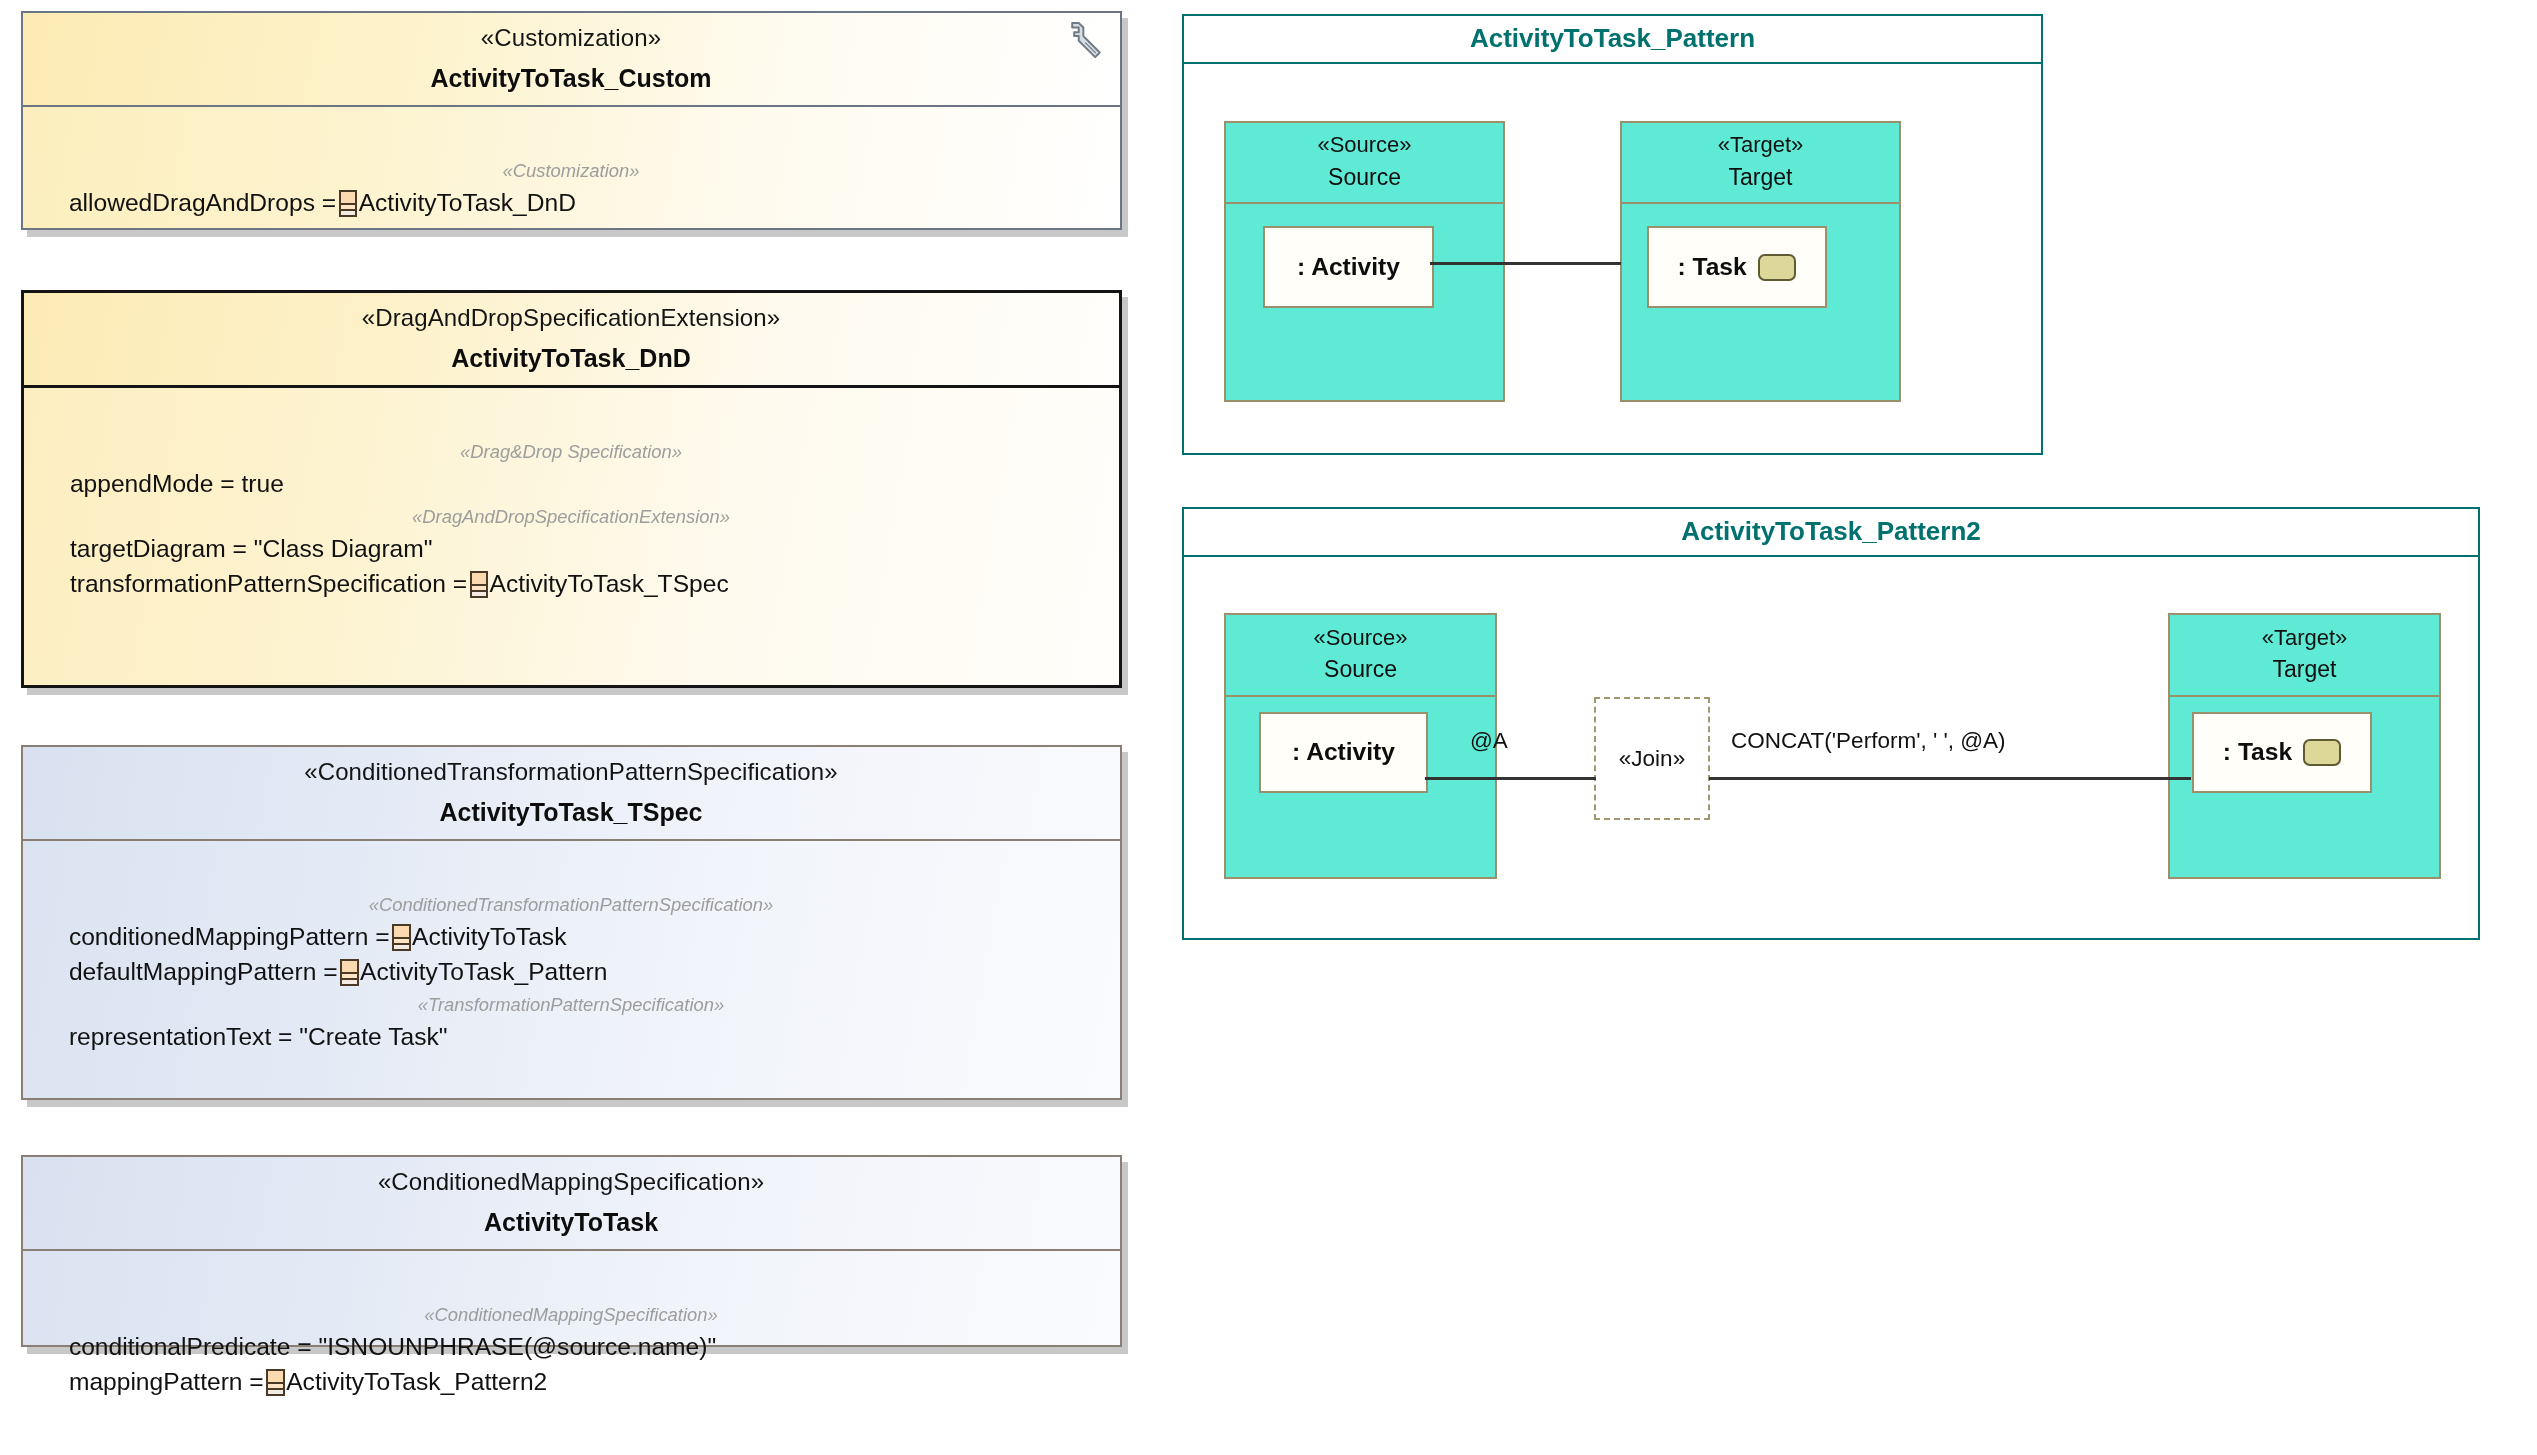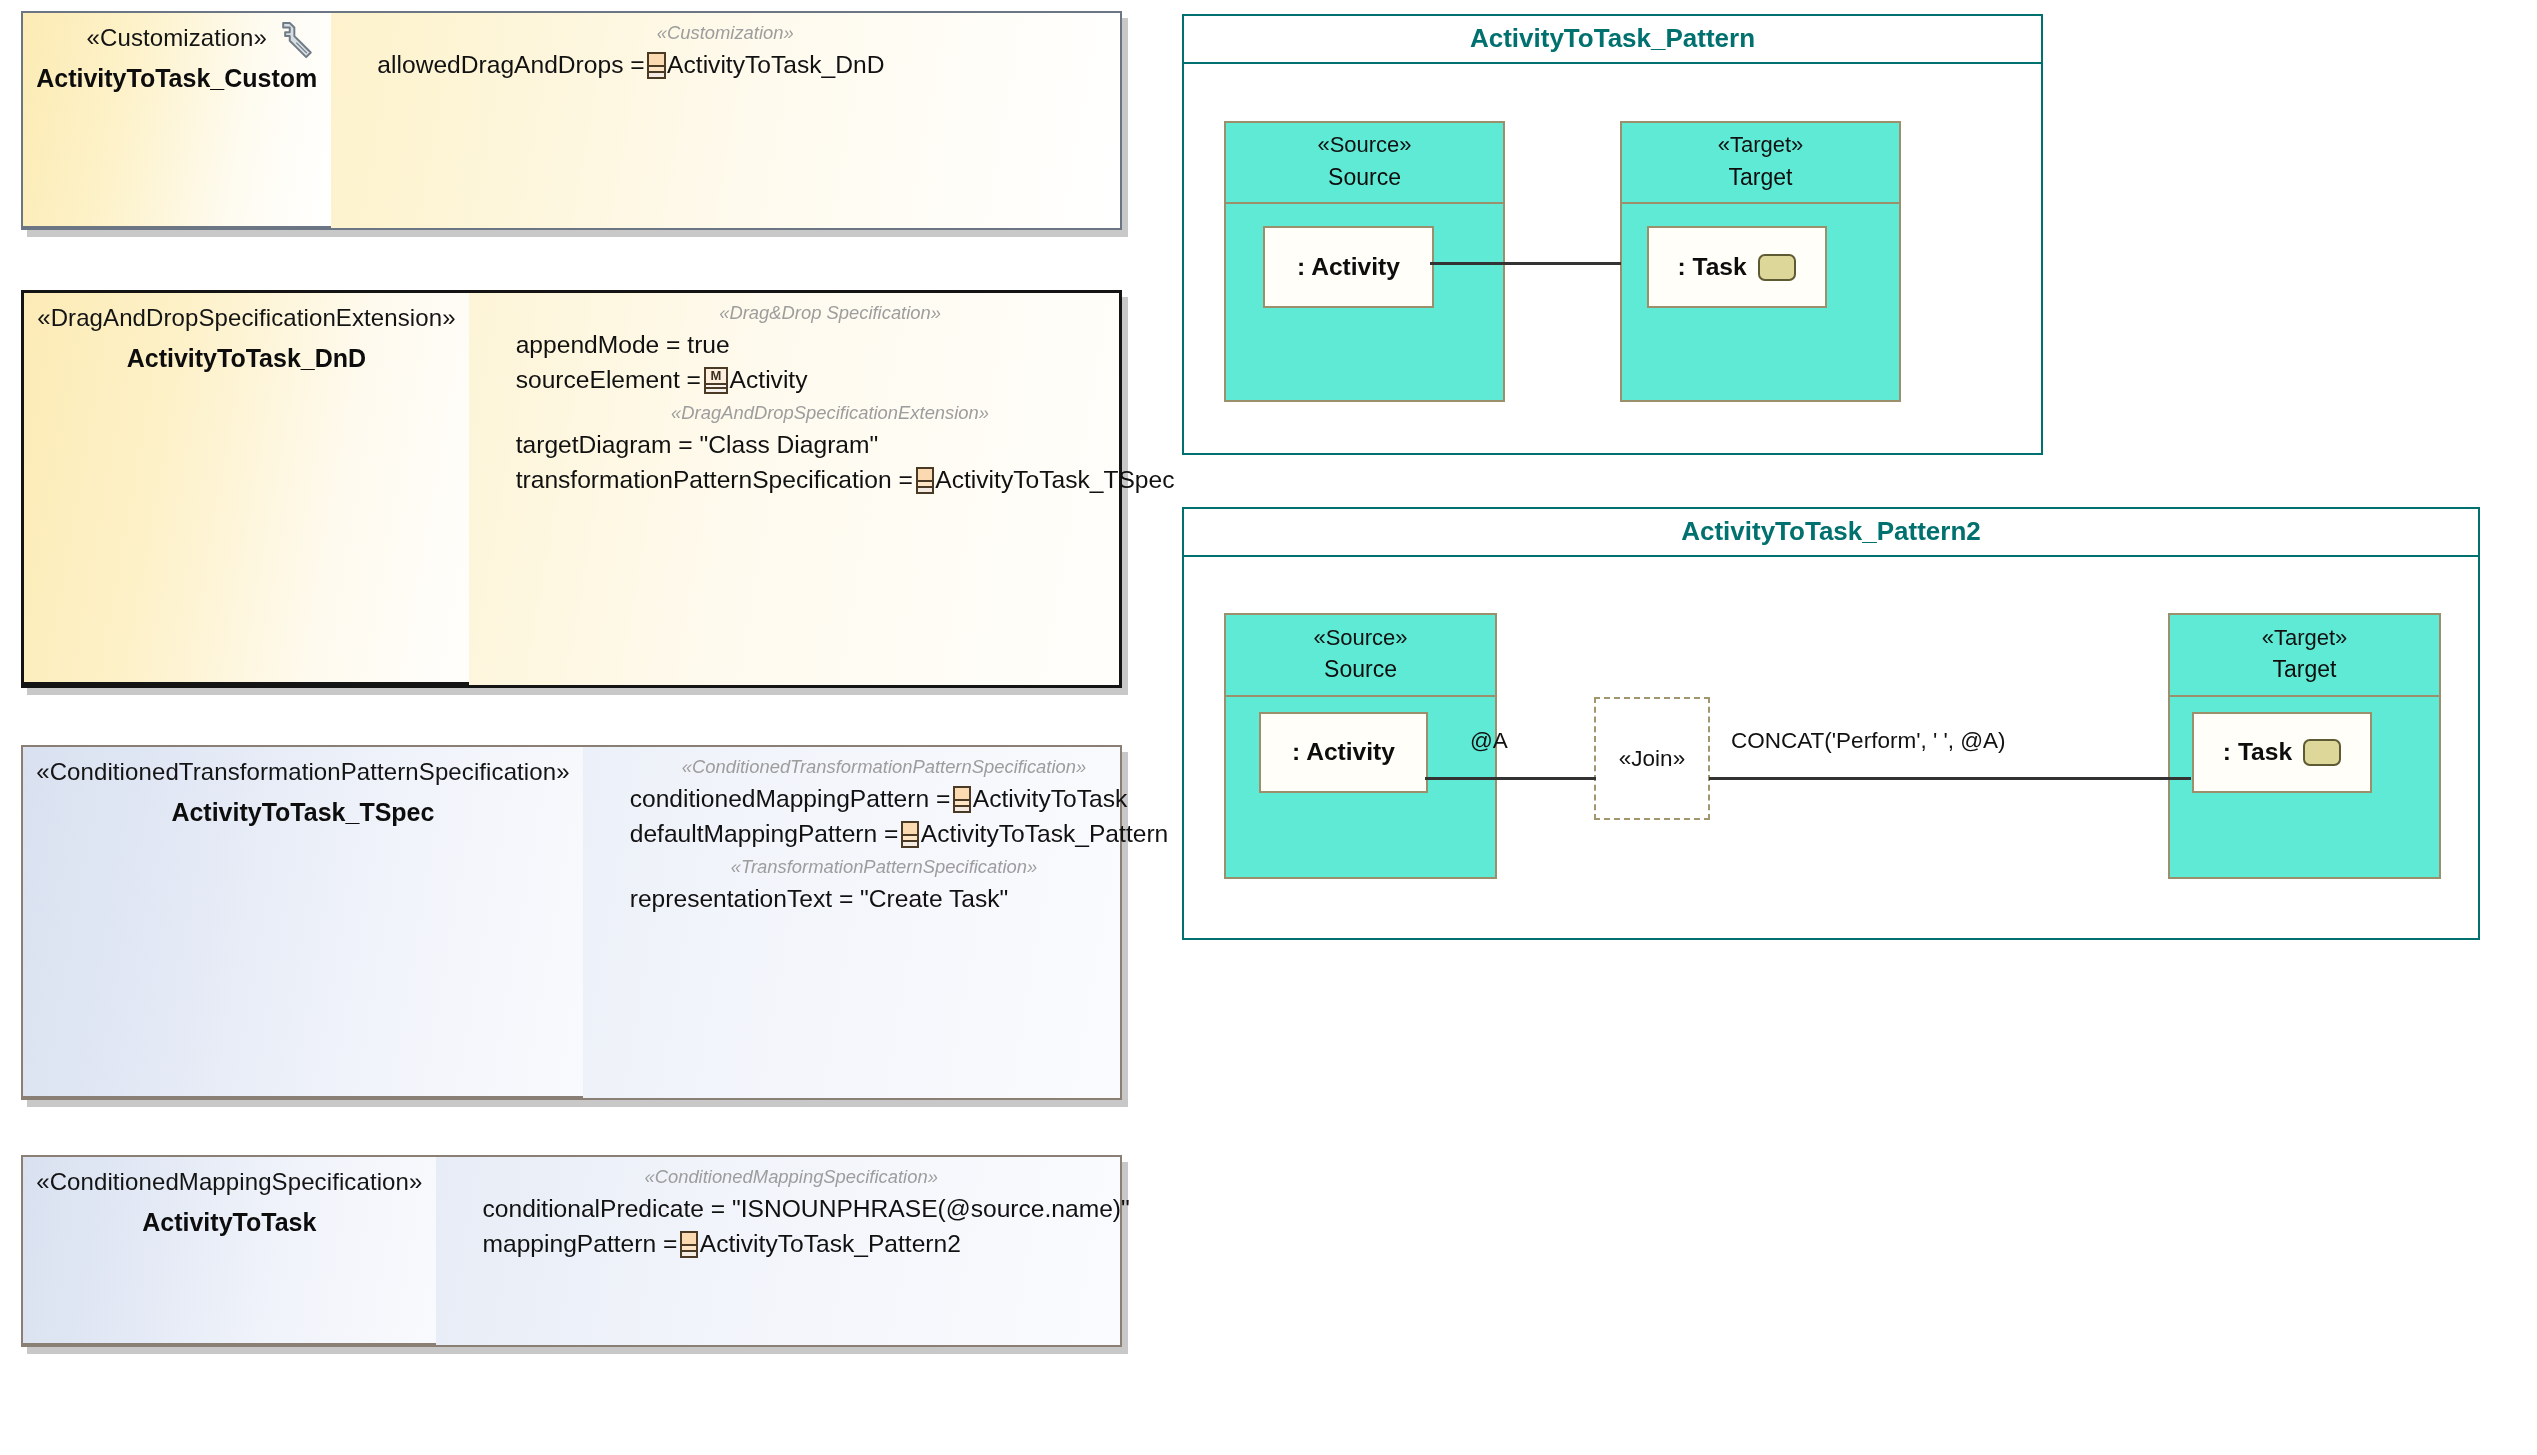--- a/index.html
+++ b/index.html
@@ -34,21 +34,22 @@
     opacity: .55;
     z-index: 0;
   }
   .uml-box .frame {
     position: relative;
     z-index: 1;
     width: 100%;
     height: 100%;
     box-sizing: border-box;
     display: flex;
-    flex-direction: row;
+    flex-direction: column;
+    gap: 44px;
   }
   .uml-head {
     box-sizing: border-box;
     text-align: center;
     padding: 9.6px 13.7px 11px 13.7px;
     position: relative;
   }
   .uml-body {
     box-sizing: border-box;
     flex: 1 1 auto;
@@ -303,25 +304,20 @@
     <div class="frame">
       <div class="uml-head">
         <div class="stereo">«DragAndDropSpecificationExtension»</div>
         <div class="clsname">ActivityToTask_DnD</div>
       </div>
       <div class="uml-body">
         <div class="slot-group-label">«Drag&amp;Drop Specification»</div>
         <div class="slot">
           <span class="txt">appendMode = true</span>
         </div>
-        <div class="slot">
-          <span class="txt">sourceElement = </span>
-          <span class="ico-metaclass"></span>
-          <span class="txt">Activity</span>
-        </div>
         <div class="slot-group-label">«DragAndDropSpecificationExtension»</div>
         <div class="slot">
           <span class="txt">targetDiagram = "Class Diagram"</span>
         </div>
         <div class="slot">
           <span class="txt">transformationPatternSpecification = </span>
           <span class="ico-class"></span>
           <span class="txt">ActivityToTask_TSpec</span>
         </div>
       </div>

